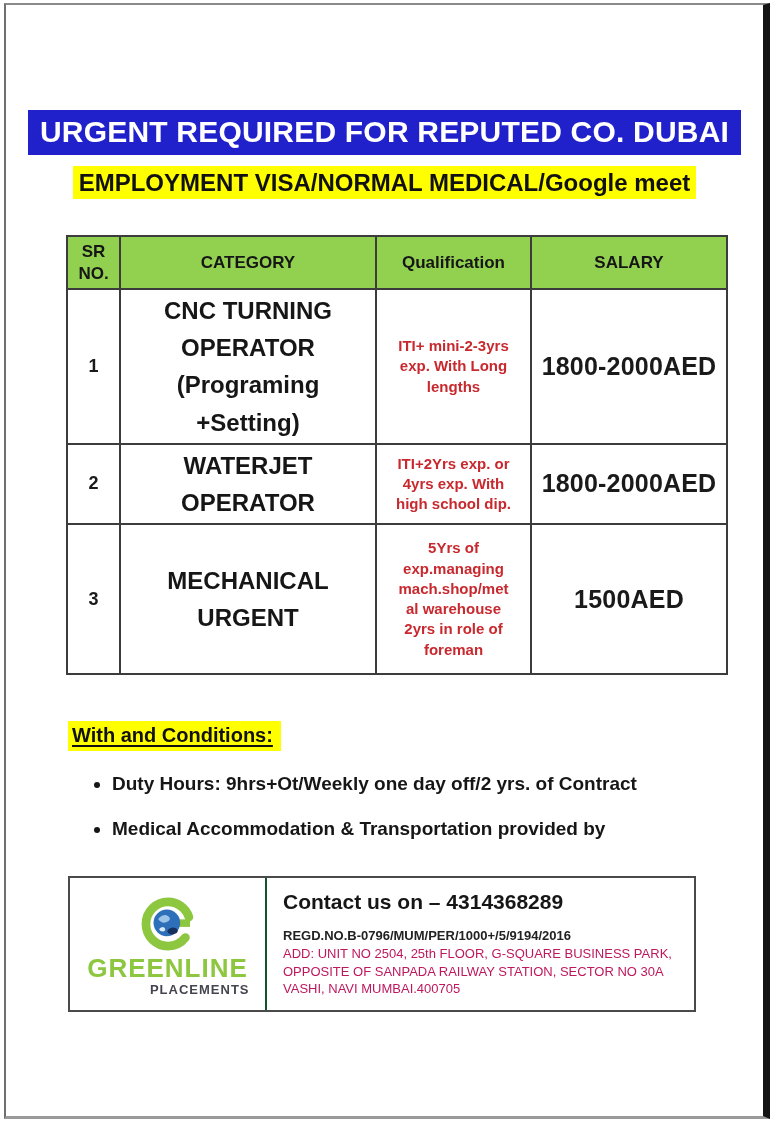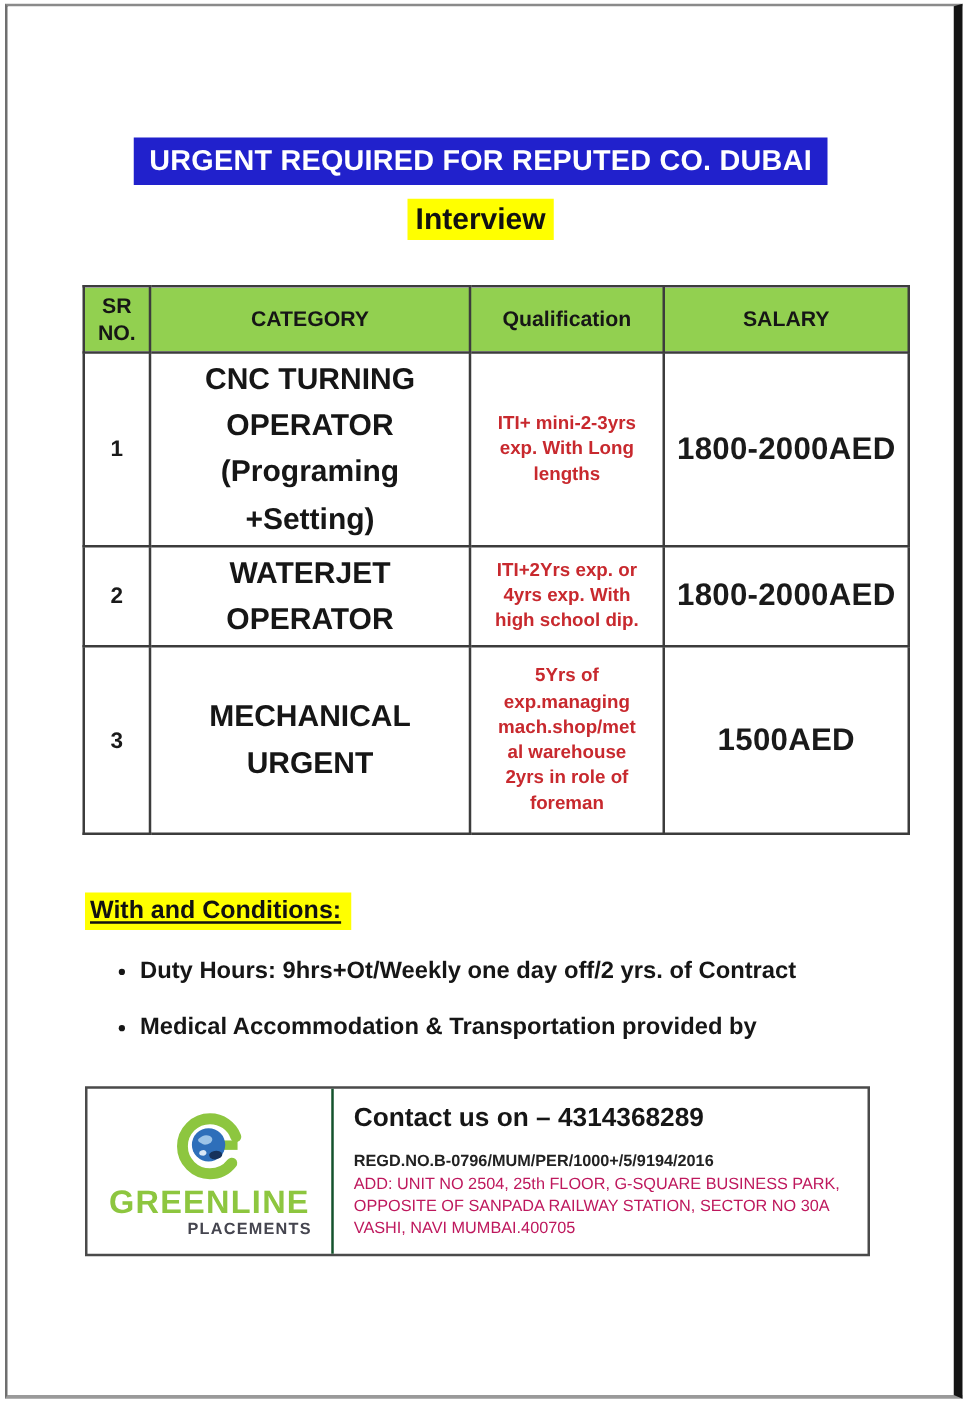--- a/index.html
+++ b/index.html
@@ -18,21 +18,21 @@
     border-right: 7px solid #141414;
     border-bottom: 3px solid #9a9a9a;
     background: #ffffff;
   }
   
   .title-bar {
     margin: 105px auto 0 auto;
     width: fit-content;
     background: #2121cc;
     color: #ffffff;
-    font-size: 23px;
+    font-size: 30px;
     font-weight: bold;
     padding: 5px 12px 6px 12px;
     letter-spacing: 0.2px;
   }
   .subtitle {
     margin-top: 9px;
     text-align: center;
     line-height: 38px;
   }
   .subtitle .hl {
@@ -160,21 +160,21 @@
 </head>
 <body>
 
 <div class="frame">
 
   <div class="title-bar">
     <span>URGENT REQUIRED FOR REPUTED CO. DUBAI</span>
   </div>
 
   <div class="subtitle">
-    <div><span class="hl">Interview</span></div>
+    <div><span class="hl">EMPLOYMENT VISA/NORMAL MEDICAL/Google meet</span></div>
   </div>
 
   <table class="jobs">
     <colgroup>
       <col style="width:53px">
       <col style="width:256px">
       <col style="width:155px">
       <col style="width:196px">
     </colgroup>
     <thead>

